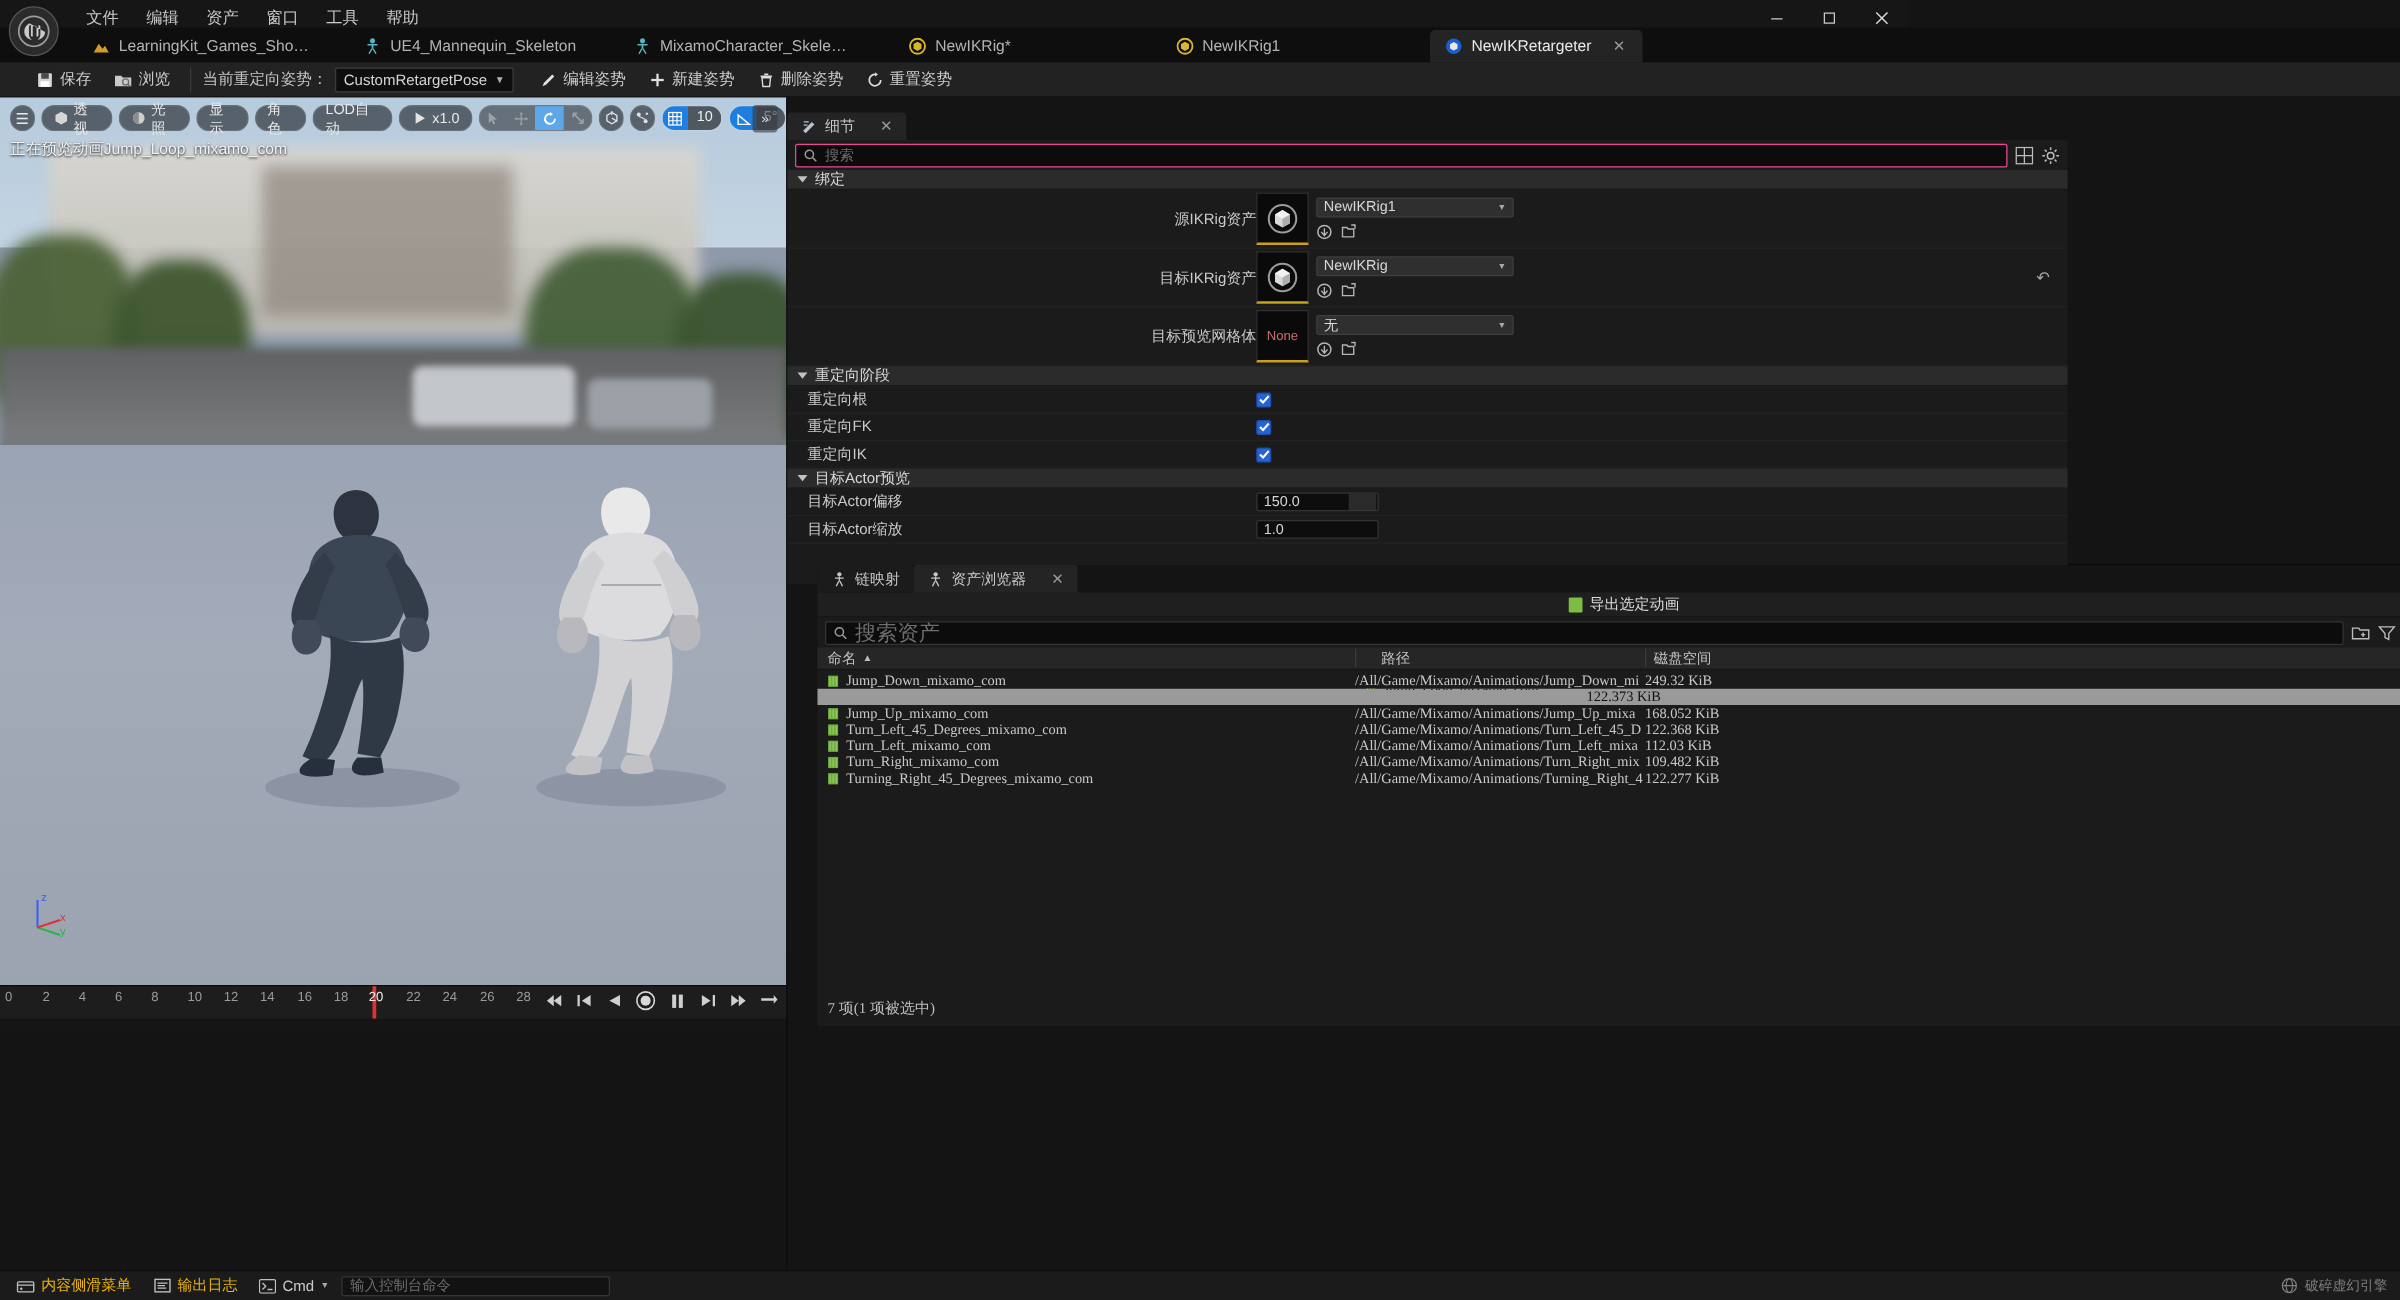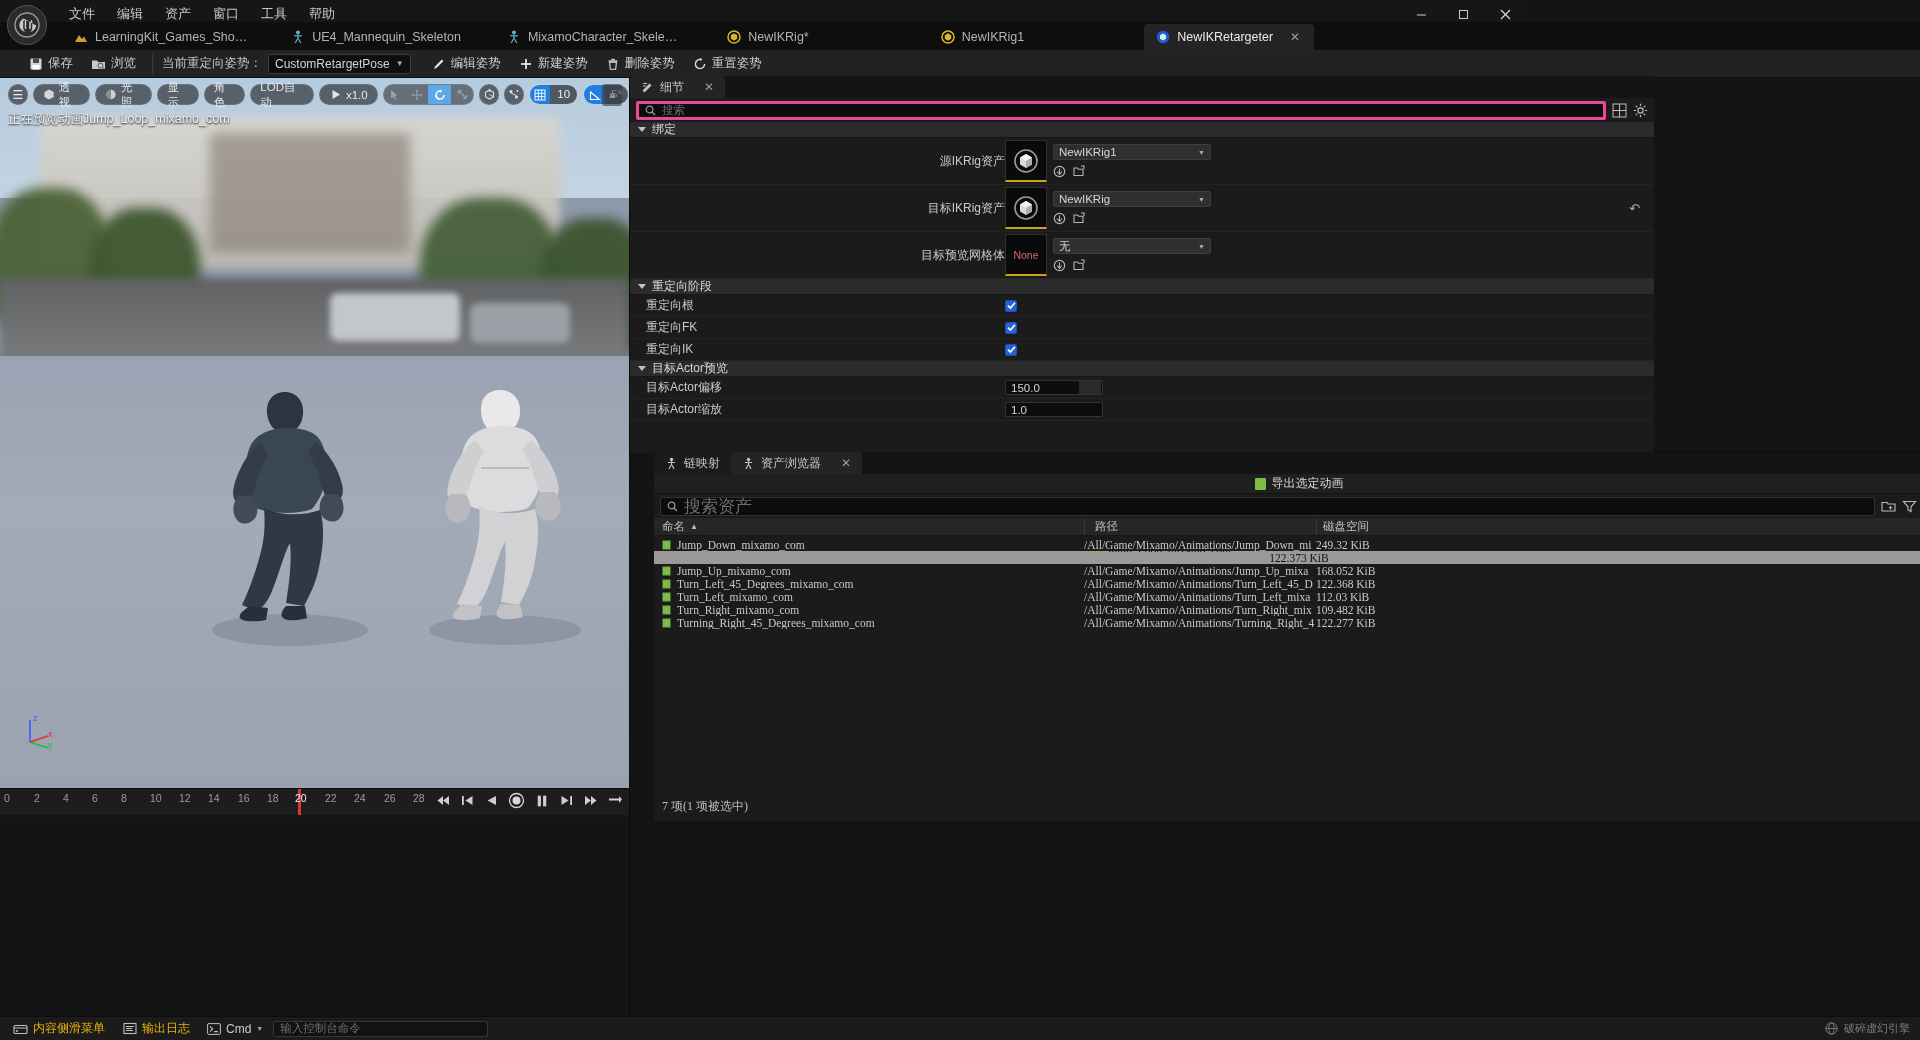--- a/index.html
+++ b/index.html
@@ -174,37 +174,37 @@
   .tl-ctrls {
     position:absolute; right:6px; top:3px; display:flex; align-items:center; gap:9px;
   }
   .tl-ctrls .tc { width:15px; height:15px; display:block; }
   .tl-track {
     position:absolute; left:0; top:26px; width:629px; height:9px; background:#151515;
   }
 
   
   .details {
-    position:absolute; left:630px; top:76px; width:1024px; height:377px;
+    position:absolute; left:630px; top:90px; width:1024px; height:377px;
     background:#1b1b1b;
   }
   .panel-tabs {
     height:22px; background:#141414; display:flex; align-items:flex-end;
   }
   .ptab {
     height:22px; display:flex; align-items:center; gap:6px; padding:0 11px;
     font-size:12px; color:#c8c8c8; background:#242424;
     border-top-left-radius:3px; border-top-right-radius:3px;
   }
   .ptab .pc { margin-left:14px; color:#9b9b9b; font-size:12px; }
   .ptab .pi { width:13px; height:13px; display:block; }
   .srch-row { height:24px; background:#1b1b1b; display:flex; align-items:center;
     padding:0 6px; gap:6px; }
   .srch {
-    flex:1; height:19px; background:#0c0c0c; border:3px solid #ec4899;
+    flex:1; height:19px; background:#0c0c0c; border:1px solid #ec4899;
     border-radius:2px; display:flex; align-items:center; padding:0 6px; gap:6px;
   }
   .srch .ph { font-size:11.5px; color:#6e6e6e; }
   .srch-ico { width:11px; height:11px; }
   .srch-btn { width:15px; height:15px; }
 
   .sect-hdr {
     height:16px; background:#2b2b2b; display:flex; align-items:center;
     gap:6px; padding-left:8px; font-size:12px; color:#d8d8d8;
     border-bottom:1px solid #171717;
@@ -266,21 +266,21 @@
     display:flex; align-items:center; padding:0 6px; gap:6px;
   }
   .bsrch .ph { font-size:17px; color:#6e6e6e; }
   .bico { width:15px; height:15px; display:block; }
 
   .lst-hdr {
     height:18px; background:#262626; display:flex; align-items:center;
     font-size:11.5px; color:#c3c3c3; border-bottom:1px solid #161616;
   }
   .lst-hdr .h1 { width:430px; padding-left:8px; display:flex; align-items:center; gap:5px;}
-  .lst-hdr .h2 { width:232px; padding-left:10px; border-left:1px solid #3a3a3a; }
+  .lst-hdr .h2 { width:232px; padding-left:20px; border-left:1px solid #3a3a3a; }
   .lst-hdr .h3 { flex:1; padding-left:6px; border-left:1px solid #3a3a3a; }
   .asc { font-size:8px; color:#bdbdbd; }
 
   .arow { height:13px; display:flex; align-items:center; font-size:11.5px; color:#c9c9c9; }
   .arow.sel { background:#9a9a9a; color:#111;flex-direction:column; }
   .arow .c1 { width:430px; padding-left:8px; display:flex; align-items:center; gap:6px;
     white-space:nowrap; overflow:hidden; }
   .arow .c2 { width:232px; white-space:nowrap; overflow:hidden; }
   .arow .c3 { flex:1; }
   .anim-ic { width:9px; height:10px; flex:0 0 9px; display:block; }

